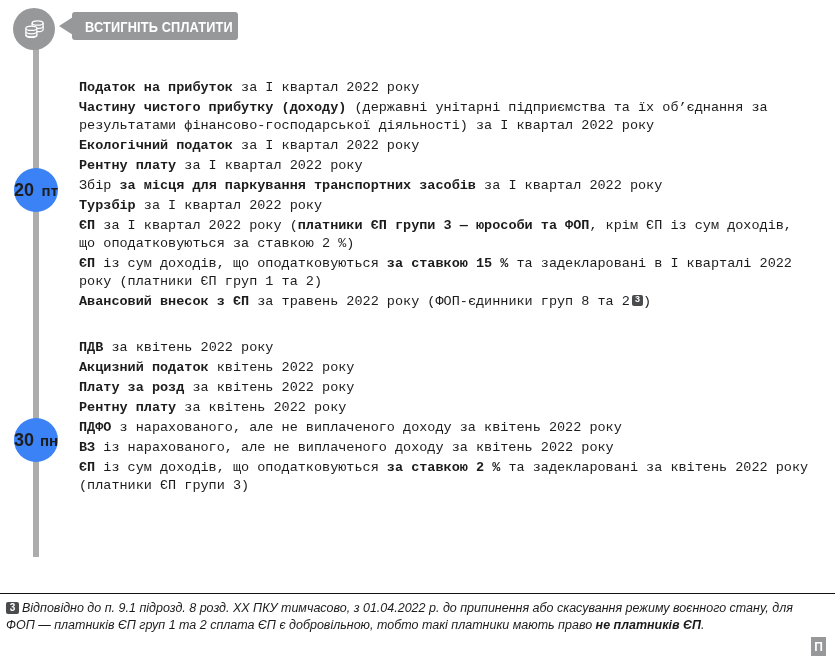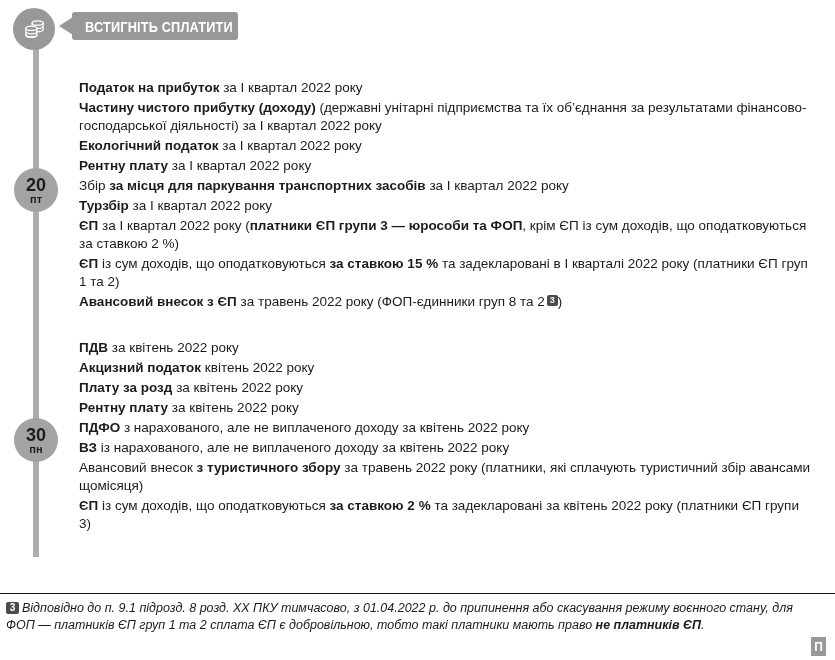--- a/index.html
+++ b/index.html
@@ -50,32 +50,33 @@
   
   .timeline-line{
     position:absolute;left:33px;top:49px;
     width:6px;height:508px;
     background:var(--line-gray);
     z-index:1;
   }
   .date-circle{
     position:absolute;left:14px;
     width:44px;height:44px;border-radius:50%;
-    background:#a3a3a3;
-    display:flex;flex-direction:column;align-items:center;justify-content:center;
+    background:#3b82f6;
+    display:flex;flex-direction:row;align-items:center;justify-content:space-between;
     z-index:2;
   }
   .date-circle .day{font-size:18px;font-weight:bold;line-height:1;}
-  .date-circle .wd{font-size:11px;font-weight:bold;line-height:1;margin-top:0;}
+  .date-circle .wd{font-size:15px;font-weight:bold;line-height:1;margin-top:0;}
   #date-0{top:168px;}
   #date-1{top:418px;}
   
   .content{
     position:absolute;left:79px;top:79px;right:24px;
     z-index:2;
+    font-family:Liberation Mono, monospace;
   }
   .group{margin-bottom:28px;}
   .item{
     font-size:13.5px;line-height:18px;
     margin-bottom:2px;
   }
   .item b{font-weight:bold;}
   .fn-chip{
     display:inline-block;
     background:var(--chip-dark);color:#fff;
@@ -151,21 +152,20 @@
         <p class="item"><b>ЄП</b><span> із сум доходів, що оподатковуються </span><b>за ставкою 15 %</b><span> та задекларовані в І кварталі 2022 року (платники ЄП груп 1 та 2)</span></p>
         <p class="item"><b>Авансовий внесок з ЄП</b><span> за травень 2022 року (ФОП-єдинники груп 8 та 2</span><span class="fn-chip">3</span><span>)</span></p>
       </div>
       <div class="group">
         <p class="item"><b>ПДВ</b><span> за квітень 2022 року</span></p>
         <p class="item"><b>Акцизний податок</b><span> квітень 2022 року</span></p>
         <p class="item"><b>Плату за розд</b><span> за квітень 2022 року</span></p>
         <p class="item"><b>Рентну плату</b><span> за квітень 2022 року</span></p>
         <p class="item"><b>ПДФО</b><span> з нарахованого, але не виплаченого доходу за квітень 2022 року</span></p>
         <p class="item"><b>ВЗ</b><span> із нарахованого, але не виплаченого доходу за квітень 2022 року</span></p>
-        <p class="item"><span>Авансовий внесок </span><b>з туристичного збору</b><span> за травень 2022 року (платники, які сплачують туристичний збір авансами щомісяця)</span></p>
         <p class="item"><b>ЄП</b><span> із сум доходів, що оподатковуються </span><b>за ставкою 2 %</b><span> та задекларовані за квітень 2022 року (платники ЄП групи 3)</span></p>
       </div>
     </div>
 
   <div class="footer-rule"></div>
   <div class="footnote" id="footnote"><span class="fn-chip">3</span><span>Відповідно до п. 9.1 підрозд. 8 розд. ХХ ПКУ тимчасово, з 01.04.2022 р. до припинення або скасування режиму воєнного стану, для ФОП — платників ЄП груп 1 та 2 сплата ЄП є добровільною, тобто такі платники мають право </span><b>не платників ЄП</b><span>.</span></div>
 
   <div class="page-marker">П</div>
 
 </div>

